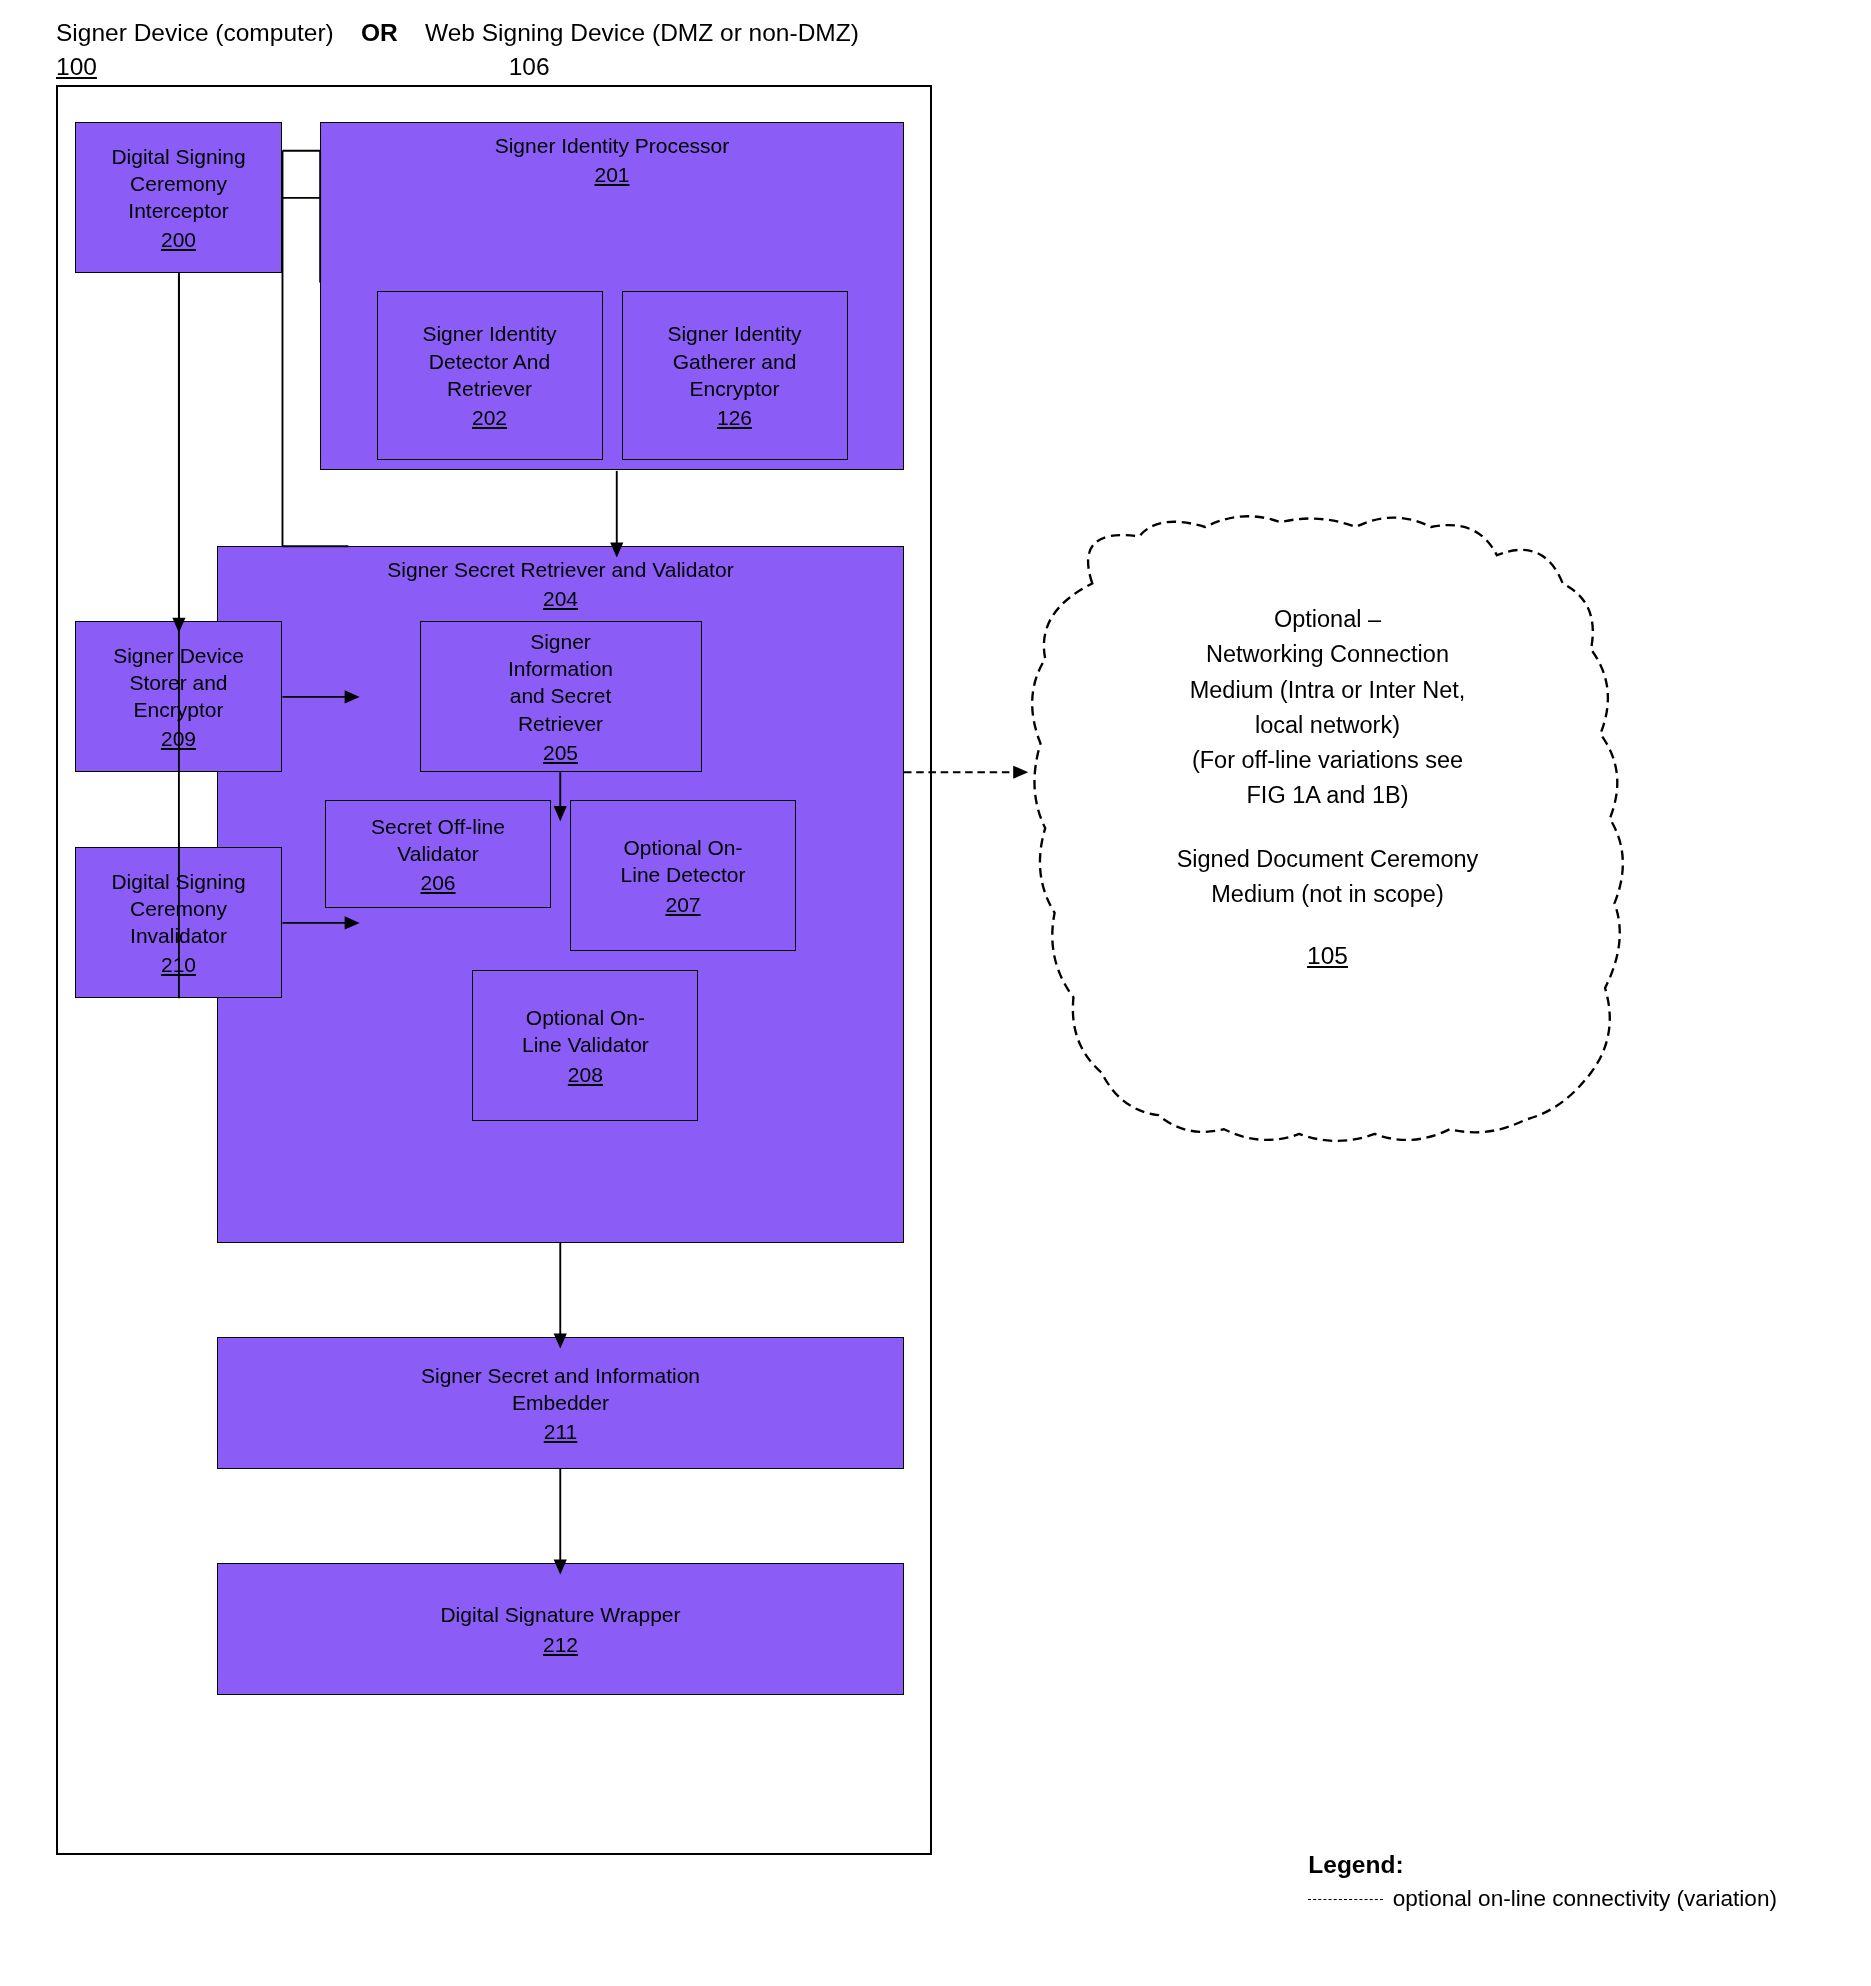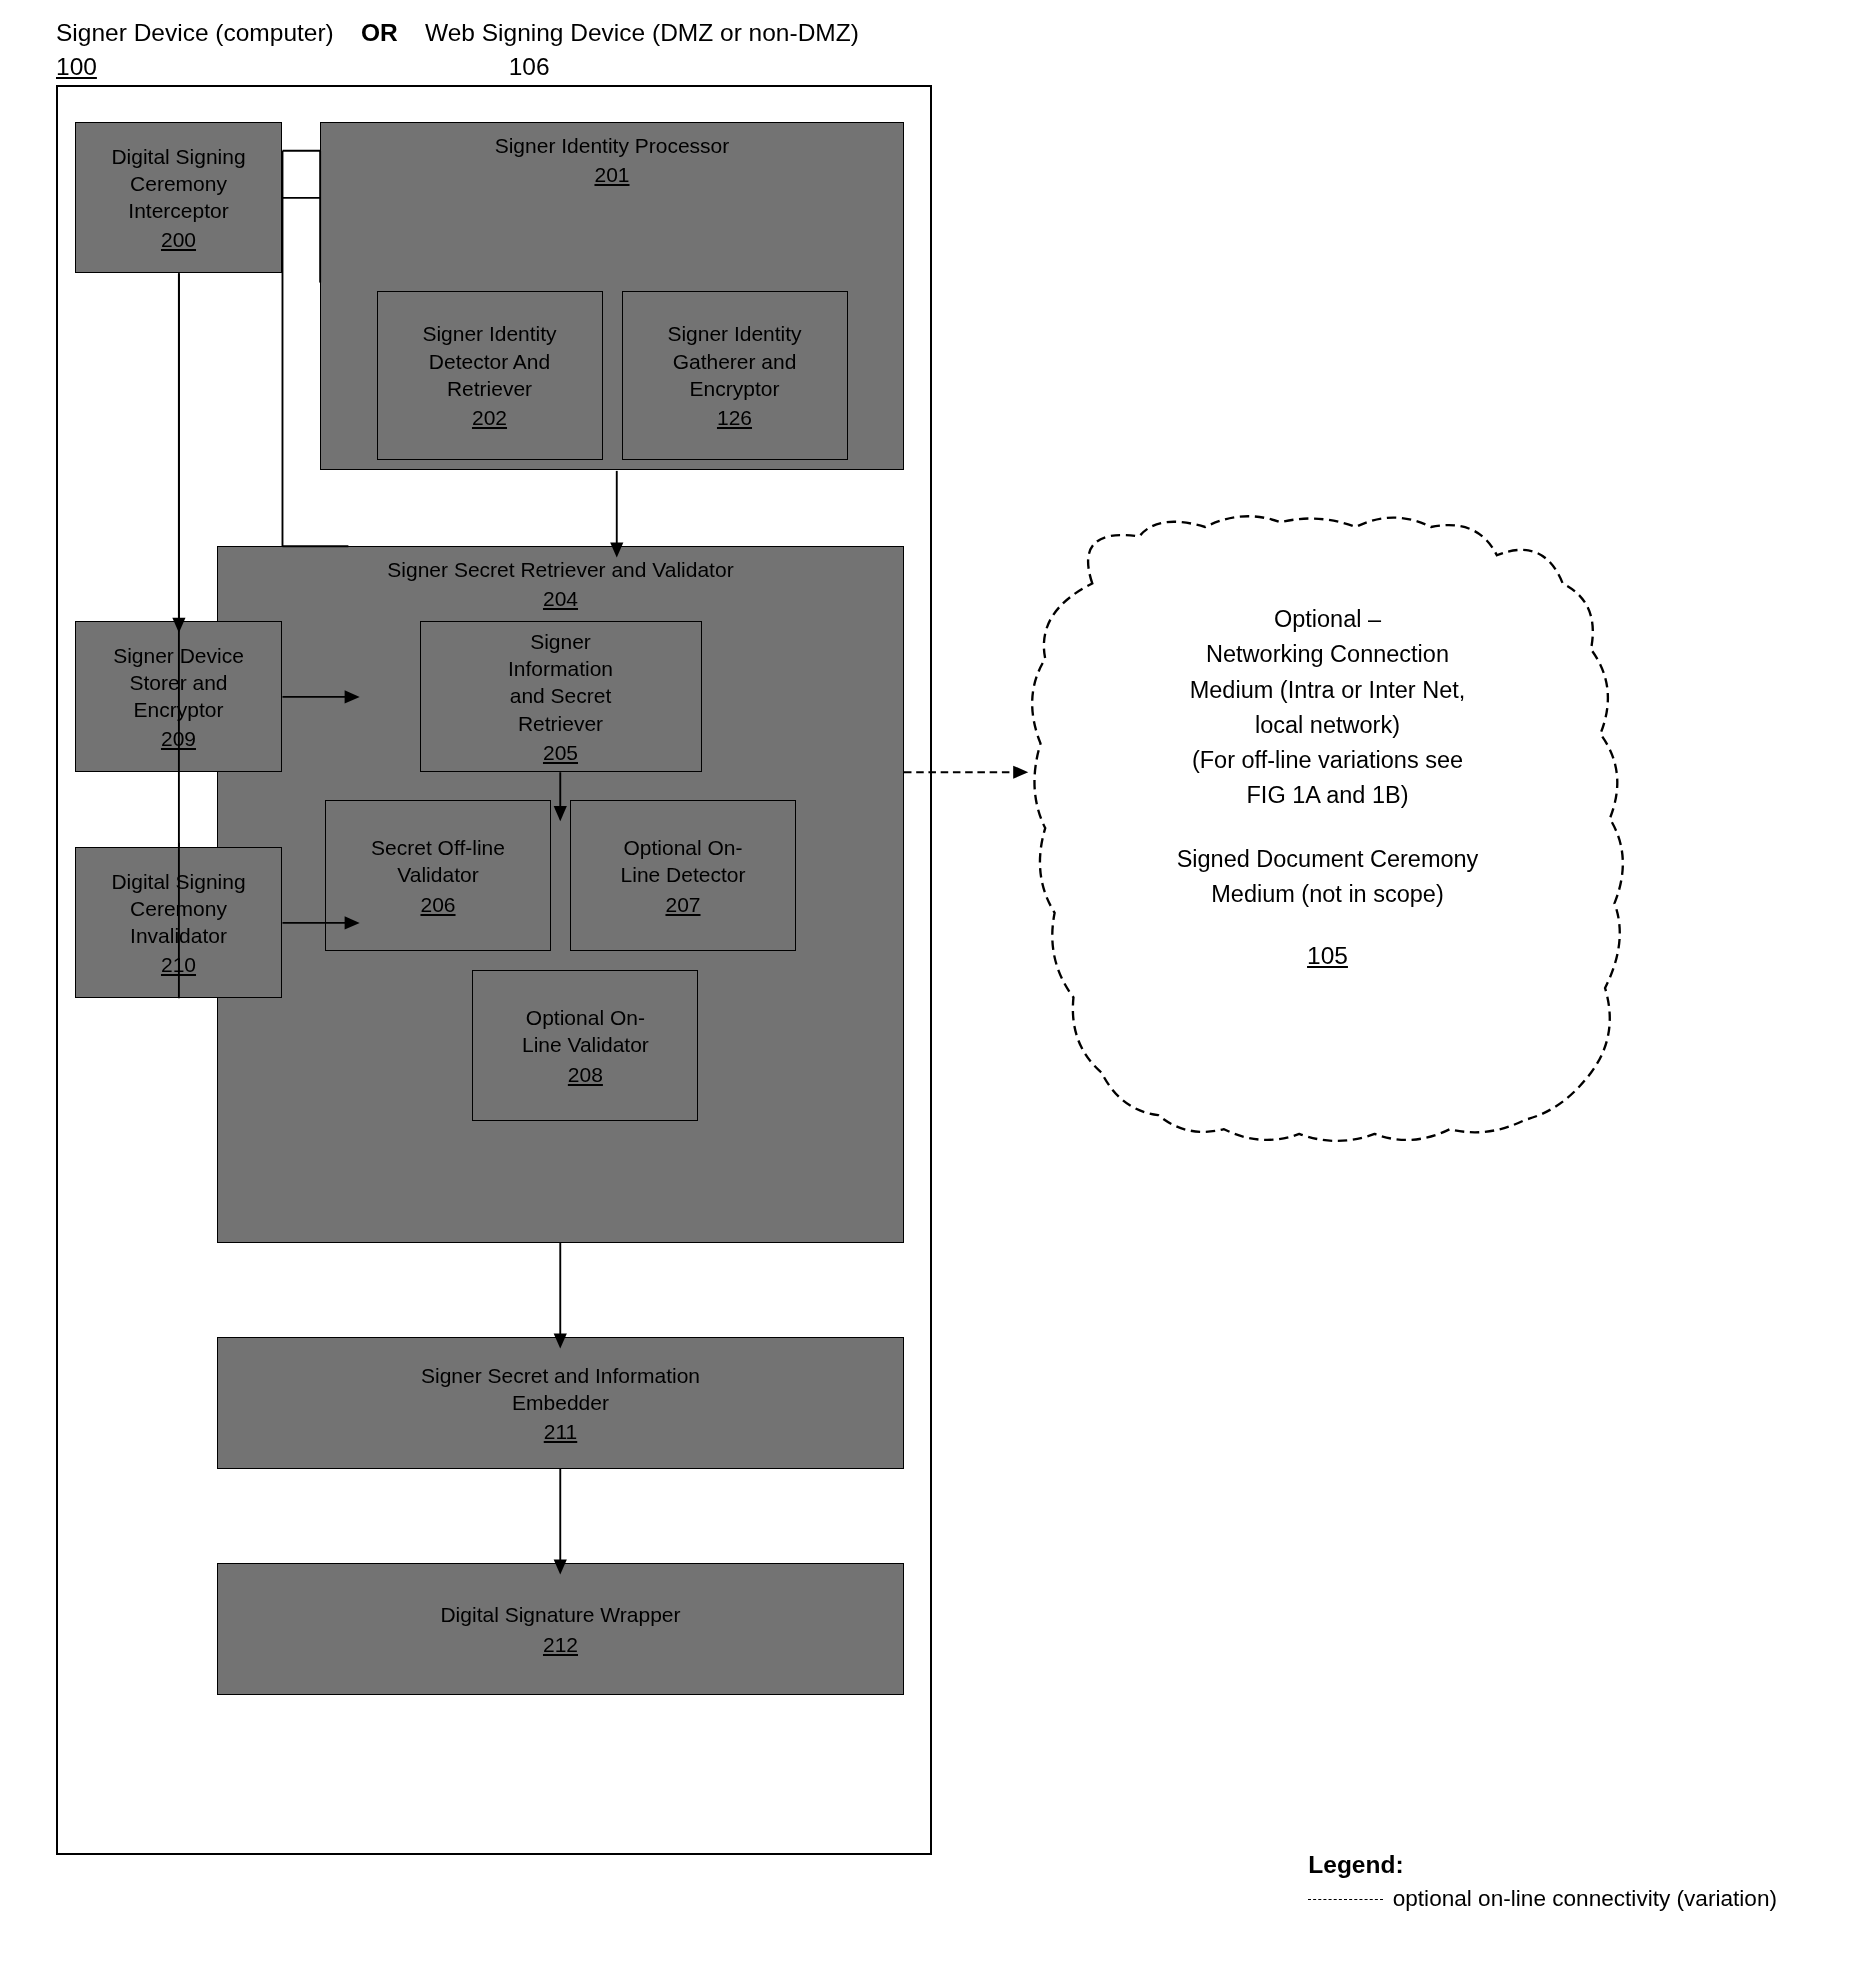--- a/index.html
+++ b/index.html
@@ -14,21 +14,21 @@
     .page {
       width: 1871px;
       min-height: 1987px;
       position: relative;
       padding: 38px;
     }
     
     .box {
       position: absolute;
       border: 1.9px solid #000;
-      background: #737373;
+      background: #8b5cf6;
       display: flex;
       flex-direction: column;
       align-items: center;
       justify-content: center;
       text-align: center;
       padding: 7.5px;
     }
     .box .label {
       font-size: 21px;
       line-height: 1.3;
@@ -97,21 +97,21 @@
 
     <div class="box" style="position:relative; margin:9.4px auto 0 auto; width:282px; height:151px;">
       <span class="label" style="white-space:pre-line;">Signer
 Information
 and Secret
 Retriever</span>
       <span class="num">205</span>
     </div>
 
     <div style="display:flex; flex-direction:row; gap:19px; margin-top:28px; justify-content:center; width:100%;">
-      <div class="box" style="position:relative; width:226px; height:151px;">
+      <div class="box" style="position:relative; width:226px; height:108px;">
         <span class="label" style="white-space:pre-line;">Secret Off-line
 Validator</span>
         <span class="num">206</span>
       </div>
       <div class="box" style="position:relative; width:226px; height:151px;">
         <span class="label" style="white-space:pre-line;">Optional On-
 Line Detector</span>
         <span class="num">207</span>
       </div>
     </div>

